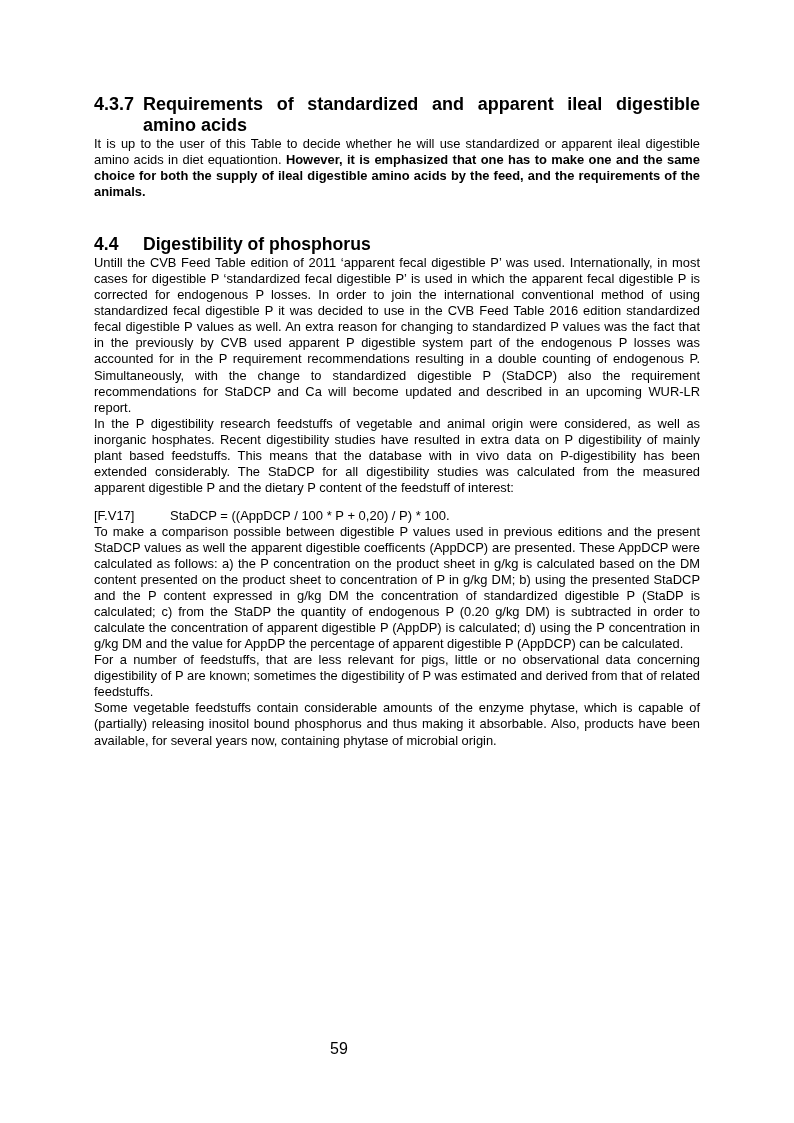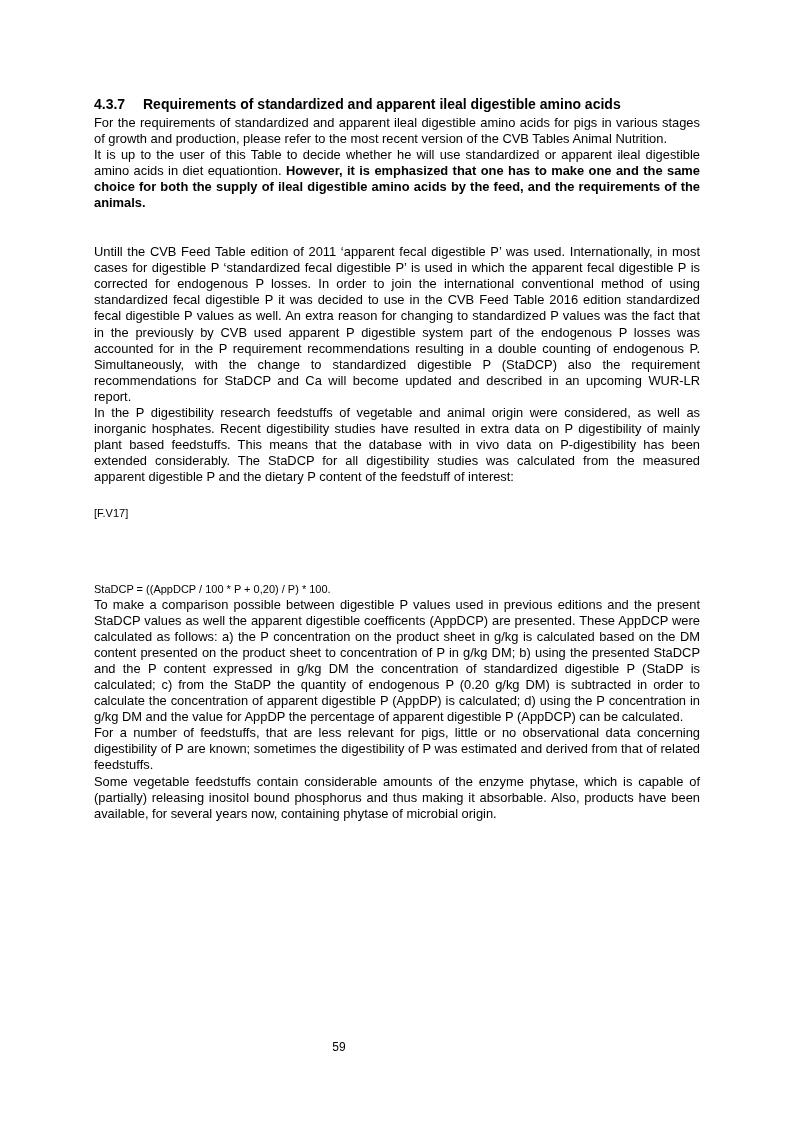--- a/index.html
+++ b/index.html
@@ -2,58 +2,61 @@
 <html><head>
 <meta charset="utf-8">
 <style>
   html, body { margin: 0; padding: 0; background: #ffffff; }
   body { width: 794px; height: 1123px; position: relative; overflow: hidden; }
   .page {
     position: absolute; left: 94px; top: 94px; width: 606px;
     font-family: "Liberation Sans", sans-serif; color: #000;
   }
   h3.sec {
-    font-size: 14px; font-weight: bold; margin: 0; line-height: 21px;
+    font-size: 18px; font-weight: bold; margin: 0; line-height: 21px;
     display: flex; text-align: justify;
   }
   h3.sec .num { flex: 0 0 49px; }
   h3.sec .ttl { flex: 1; text-align: justify; text-align-last: left; }
   h2.sec {
     font-size: 17.6px; font-weight: bold; margin: 0; line-height: 22px;
     display: flex;
   }
   h2.sec .num { flex: 0 0 49px; }
   p {
     margin: 0; font-size: 12.9px; line-height: 16.05px;
     text-align: justify; text-align-last: left;
   }
   p.gap { margin-top: 16px; }
-  .formula { display: flex; font-size: 11px; line-height: 16px; margin-top: 20px; flex-direction: column; }
+  .formula { display: flex; font-size: 13px; line-height: 16px; margin-top: 12px; }
   .formula .ref { flex: 0 0 76px; }
   .spacer-lg { height: 33px; }
   .footer {
     position: absolute; top: 1040px; left: 0; width: 678px; text-align: center;
-    font-family: "Liberation Sans", sans-serif; font-size: 12px;
+    font-family: "Liberation Sans", sans-serif; font-size: 16px;
   }
   b { font-weight: bold; }
 </style>
 </head>
 <body>
 
 <div class="page">
 
   <h3 class="sec">
     <span class="num">4.3.7</span>
     <span class="ttl">Requirements of standardized and apparent ileal digestible amino acids</span>
   </h3>
-  <p>For the requirements of standardized and apparent ileal digestible amino acids for pigs in various stages of growth and production, please refer to the most recent version of the CVB Tables Animal Nutrition.</p>
   <p><span>It is up to the user of this Table to decide whether he will use standardized or apparent ileal digestible amino acids in diet equationtion. </span><b>However, it is emphasized that one has to make one and the same choice for both the supply of ileal digestible amino acids by the feed, and the requirements of the animals.</b></p>
 
   <div class="spacer-lg"></div>
 
+  <h2 class="sec">
+    <span class="num">4.4</span>
+    <span class="ttl">Digestibility of phosphorus</span>
+  </h2>
   <p>Untill the CVB Feed Table edition of 2011 ‘apparent fecal digestible P’ was used. Internationally, in most cases for digestible P ‘standardized fecal digestible P’ is used in which the apparent fecal digestible P is corrected for endogenous P losses. In order to join the international conventional method of using standardized fecal digestible P it was decided to use in the CVB Feed Table 2016 edition  standardized fecal digestible P values as well. An extra reason for changing to standardized P values was the fact that in the previously by CVB used apparent P digestible system part of the endogenous P losses was accounted for in the P requirement recommendations resulting in a double counting of endogenous P. Simultaneously, with the change to standardized digestible P (StaDCP) also the requirement recommendations for StaDCP and Ca will become updated and described in an upcoming WUR-LR report.</p>
   <p>In the P digestibility research feedstuffs of vegetable and animal origin were considered, as well as inorganic hosphates. Recent digestibility studies have resulted in extra data on P digestibility of mainly plant based feedstuffs. This means that the database with in vivo data on P-digestibility has been extended considerably. The StaDCP for all digestibility studies was calculated from the measured apparent digestible P and the dietary P content of the feedstuff of interest:</p>
 
   <div class="formula">
     <span class="ref">[F.V17]</span>
     <span>StaDCP = ((AppDCP / 100 * P + 0,20) / P) * 100.</span>
   </div>
 
 
   <p>To make a comparison possible between digestible P values used in previous editions and the present StaDCP values as well the apparent digestible coefficents (AppDCP) are presented. These AppDCP were calculated as follows: a) the P concentration on the product sheet in g/kg is calculated based on the DM content presented on the product sheet to concentration of P in g/kg DM; b) using the presented StaDCP and the P content expressed in g/kg DM the concentration of standardized digestible P (StaDP is calculated; c) from the StaDP the quantity of endogenous P (0.20 g/kg DM) is subtracted in order to calculate the concentration of apparent digestible P (AppDP) is calculated; d) using the P concentration in g/kg DM and the value for AppDP the percentage of apparent digestible P (AppDCP) can be calculated.</p>

